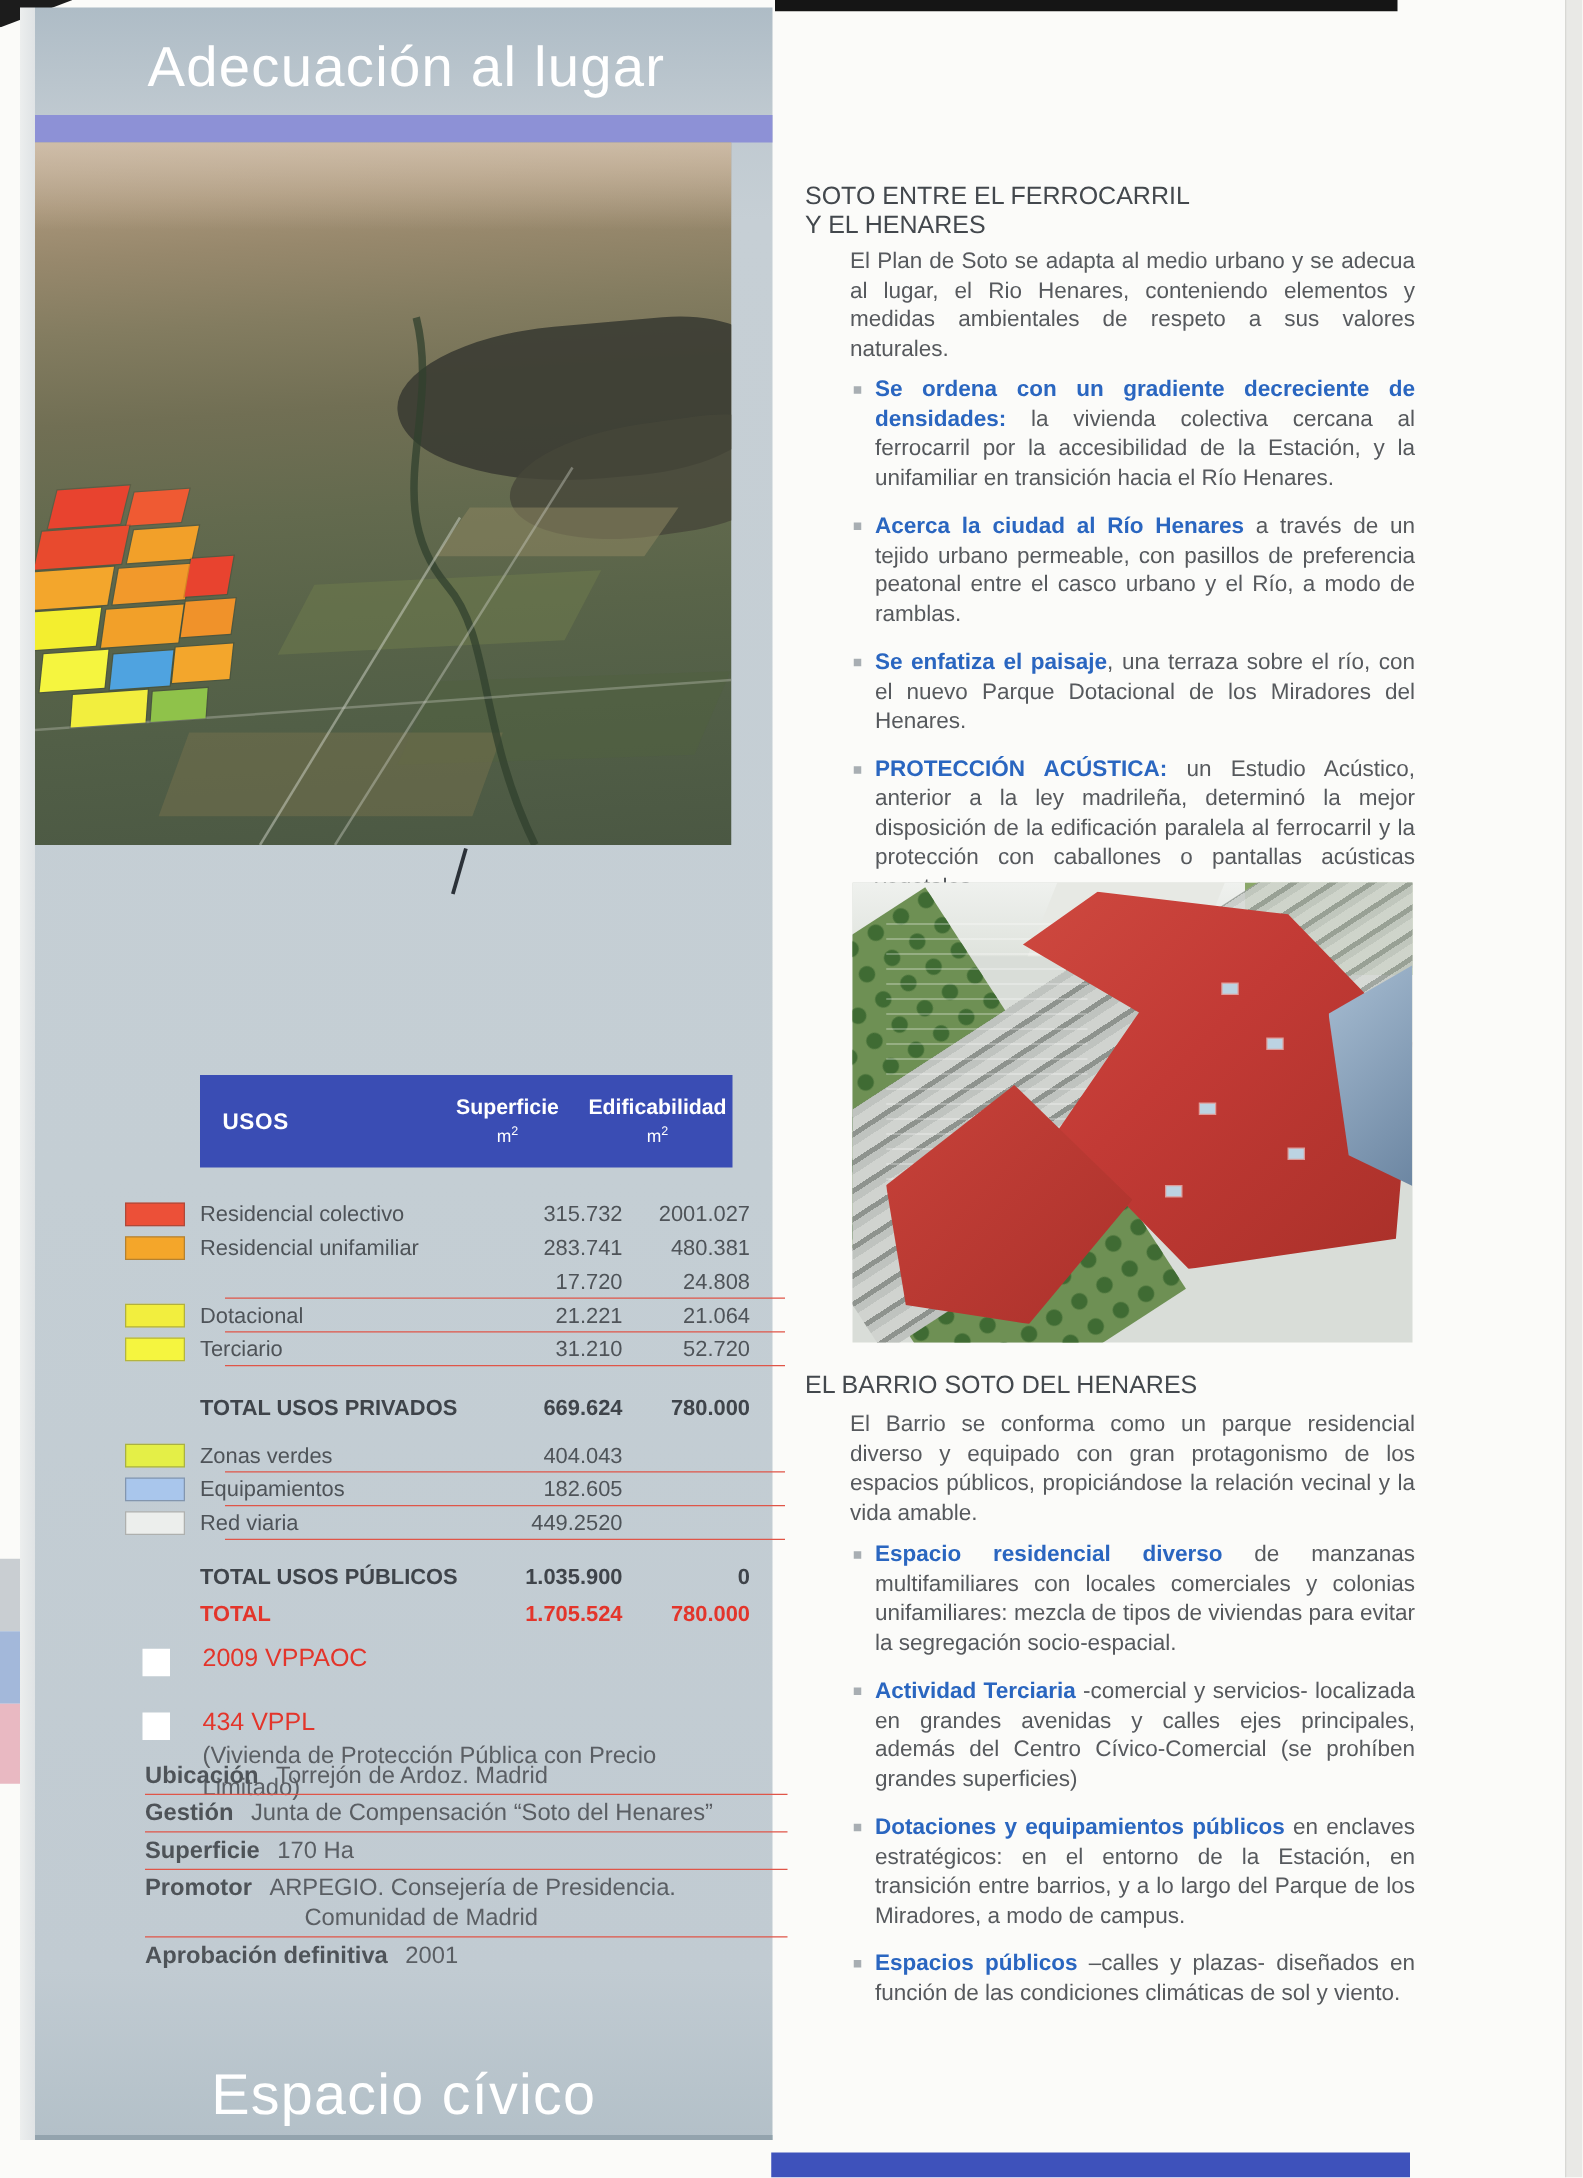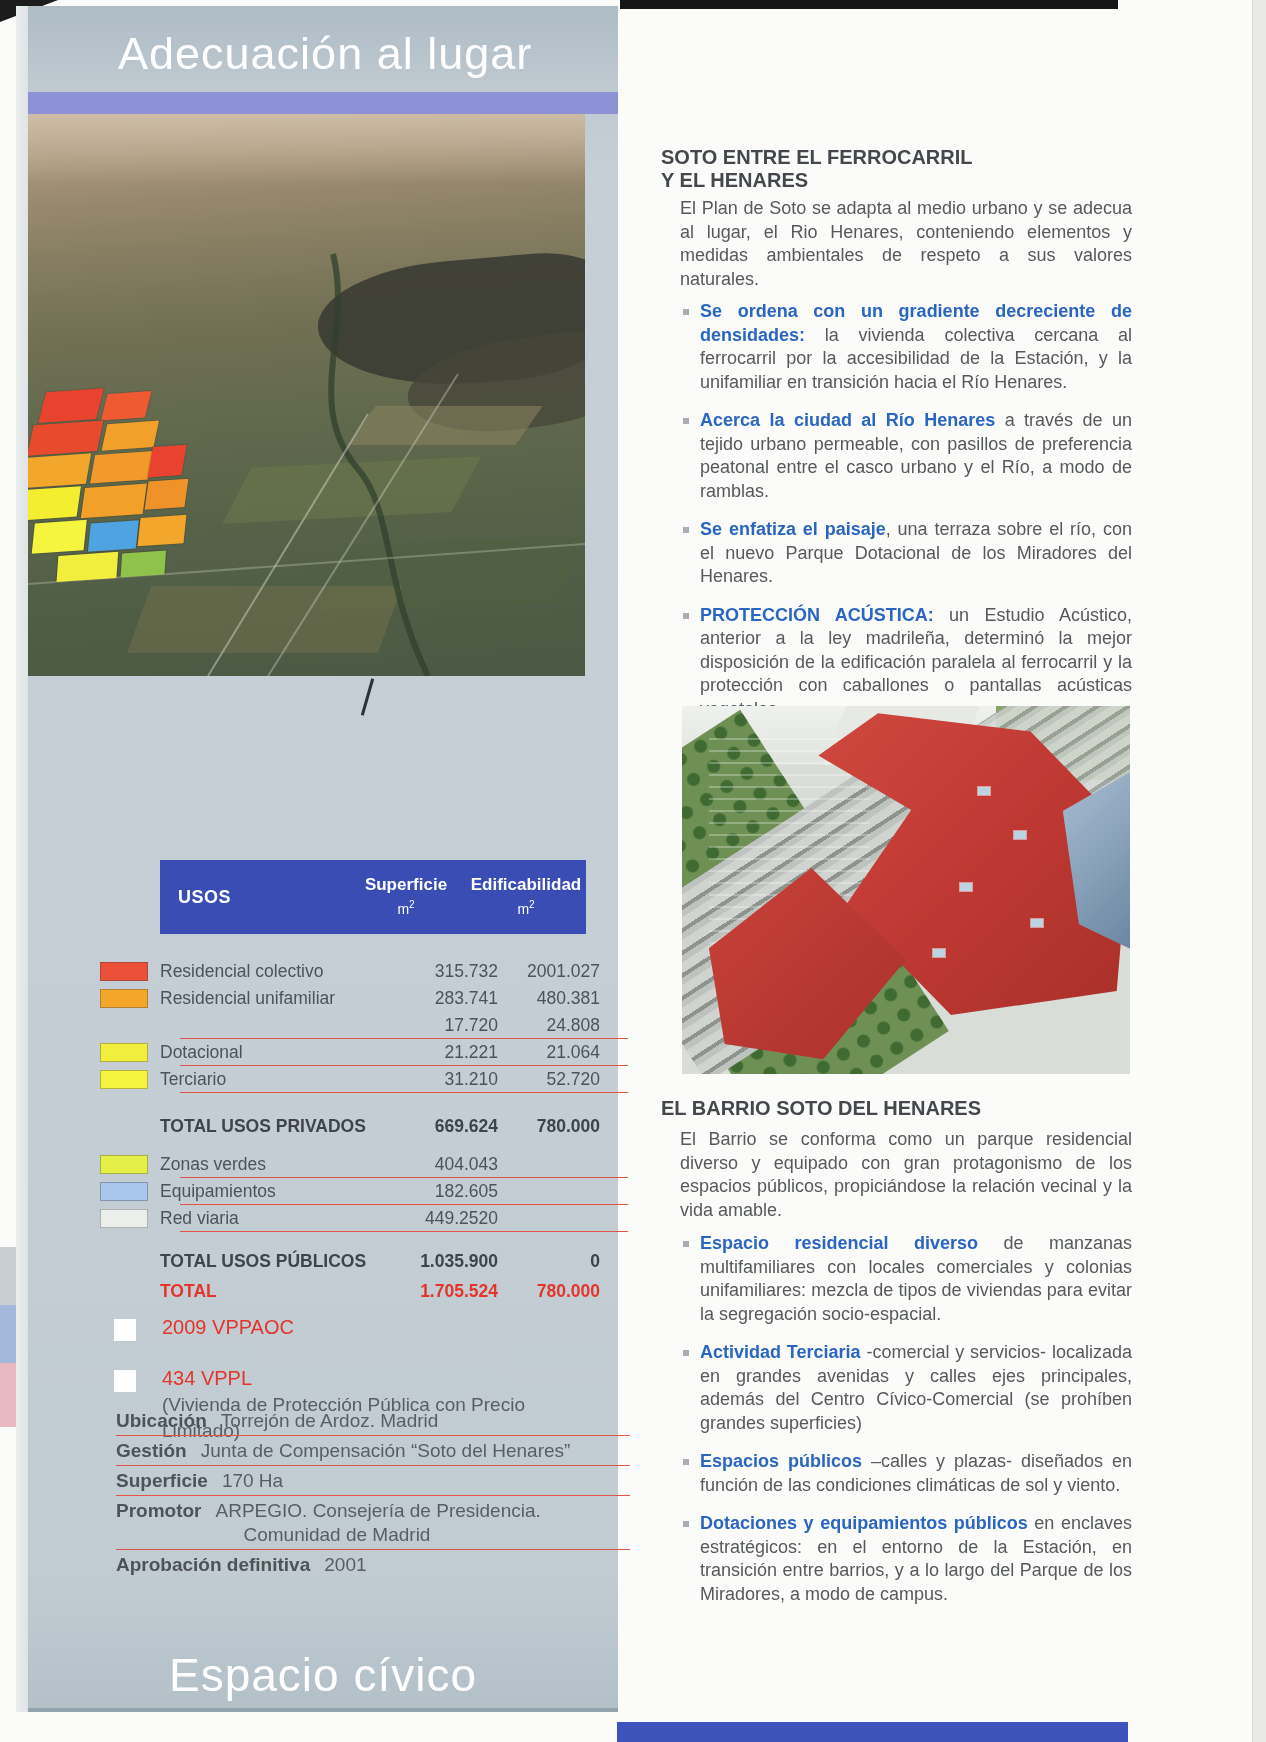--- a/index.html
+++ b/index.html
@@ -101,21 +101,21 @@
   .info-row{display:flex;align-items:baseline;padding:4px 0 3px 0;border-bottom:1px solid #e05548;font-size:19px;}
   .info-row.no-rule{border-bottom:none;}
   .info-label{font-weight:bold;color:#4e5358;margin-right:14px;white-space:nowrap;}
   .info-value{color:#5a5e63;}
   .info-value .second-line{margin-top:2px;padding-left:28px;}
 
   .left-footer{top:1642px;left:0;width:100%;text-align:center;font-size:46px;letter-spacing:1px;color:#ffffff;}
 
   
   .top-black-bar{left:620px;top:0;width:498px;height:9px;background:#151515;}
-  .sec-title{position:absolute;left:661px;width:452px;font-size:20px;font-weight:bold;color:#43484d;line-height:23px;}
+  .sec-title{position:absolute;left:644px;width:452px;font-size:20px;font-weight:normal;color:#43484d;line-height:23px;}
   .sec1-title{top:146px;}
   .sec2-title{top:1097px;}
   .para{position:absolute;left:680px;width:452px;font-size:18px;color:#56595d;line-height:23.5px;text-align:justify;}
   .para1{top:197px;}
   .para2{top:1128px;}
   .bullets{position:absolute;left:680px;width:452px;list-style:none;margin:0;padding:0;}
   .bullets1{top:300px;}
   .bullets2{top:1232px;}
   .bullets li{position:relative;padding-left:20px;margin-bottom:15px;font-size:18px;line-height:23.5px;color:#56595d;text-align:justify;}
   .bullet-marker{position:absolute;left:3px;top:9px;width:6px;height:6px;background:#a8aeb3;}
@@ -361,17 +361,17 @@
   <div class="abs st-glass"></div>
 </div>
 
 <div class="abs sec-title sec2-title">EL BARRIO SOTO DEL HENARES</div>
 
 <div class="abs para para2">El Barrio se conforma como un parque residencial diverso y equipado con gran protagonismo de los espacios públicos, propiciándose la relación vecinal y la vida amable.</div>
 
 <ul class="bullets bullets2">
   <li><span class="bullet-marker"></span><span class="lead">Espacio residencial diverso</span><span> de manzanas multifamiliares con locales comerciales y colonias unifamiliares: mezcla de tipos de viviendas para evitar la segregación socio-espacial.</span></li>
   <li><span class="bullet-marker"></span><span class="lead">Actividad Terciaria</span><span> -comercial y servicios- localizada en grandes avenidas y calles ejes principales, además del Centro Cívico-Comercial (se prohíben grandes superficies)</span></li>
+  <li><span class="bullet-marker"></span><span class="lead">Dotaciones y equipamientos públicos</span><span> en enclaves estratégicos: en el entorno de la Estación, en transición entre barrios, y a lo largo del Parque de los Miradores, a modo de campus.</span></li>
   <li><span class="bullet-marker"></span><span class="lead">Espacios públicos</span><span> –calles y plazas- diseñados en función de las condiciones climáticas de sol y viento.</span></li>
-  <li><span class="bullet-marker"></span><span class="lead">Dotaciones y equipamientos públicos</span><span> en enclaves estratégicos: en el entorno de la Estación, en transición entre barrios, y a lo largo del Parque de los Miradores, a modo de campus.</span></li>
 </ul>
 
 <div class="abs bottom-blue-bar" style="background: rgb(62, 82, 187);"></div>
 
 </body></html>

